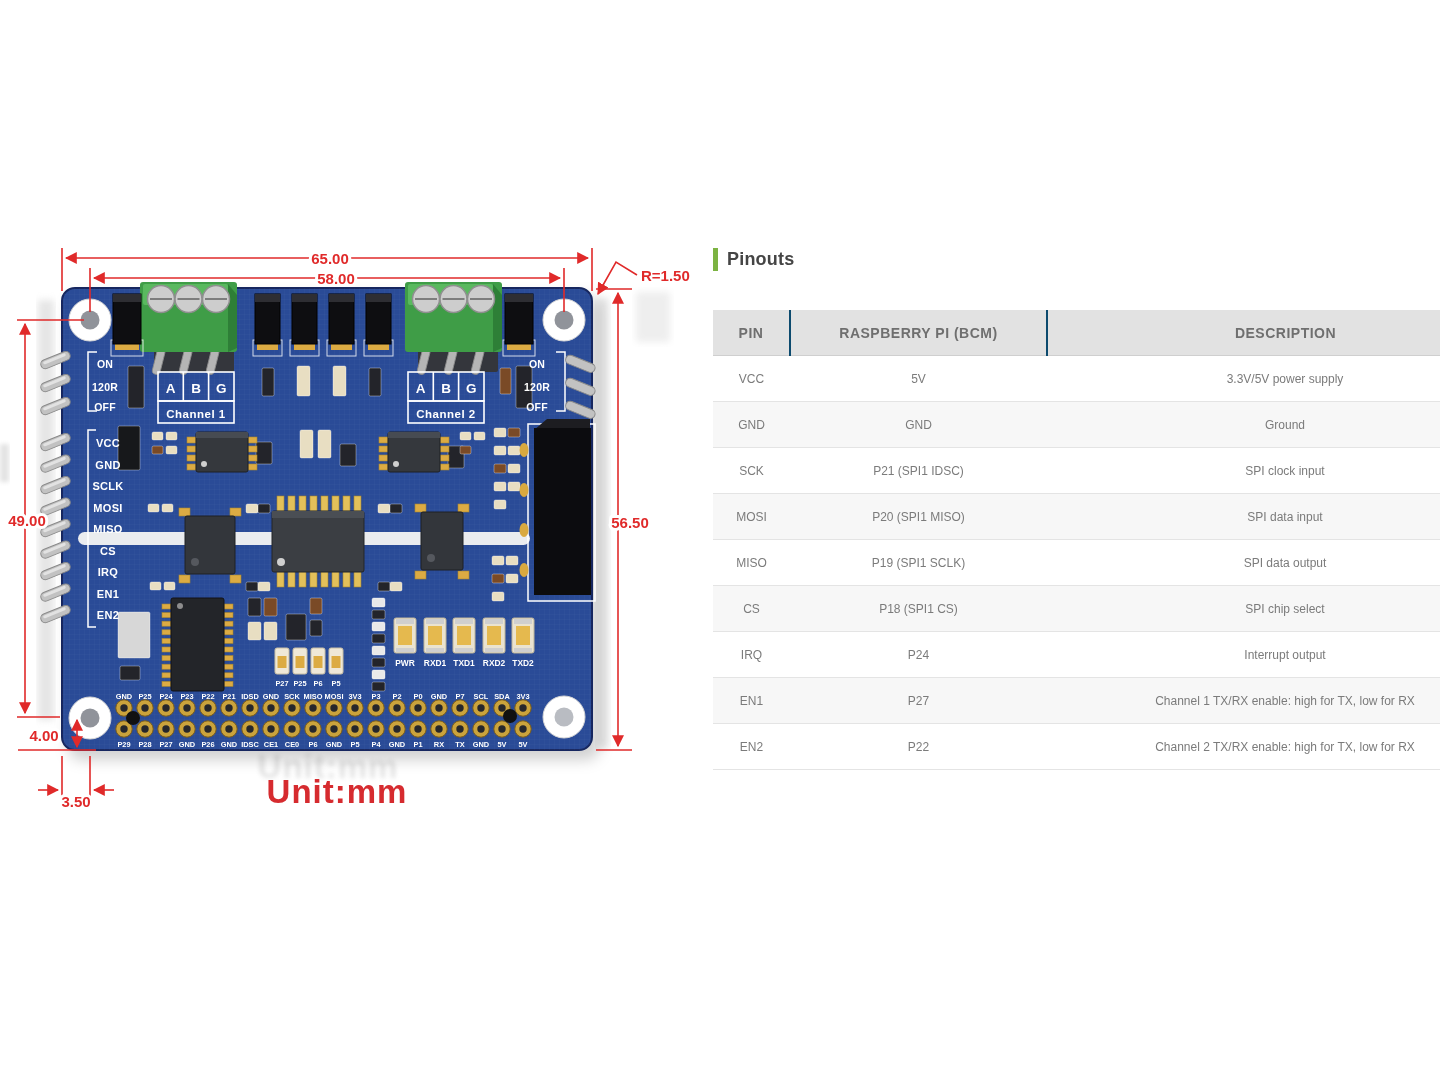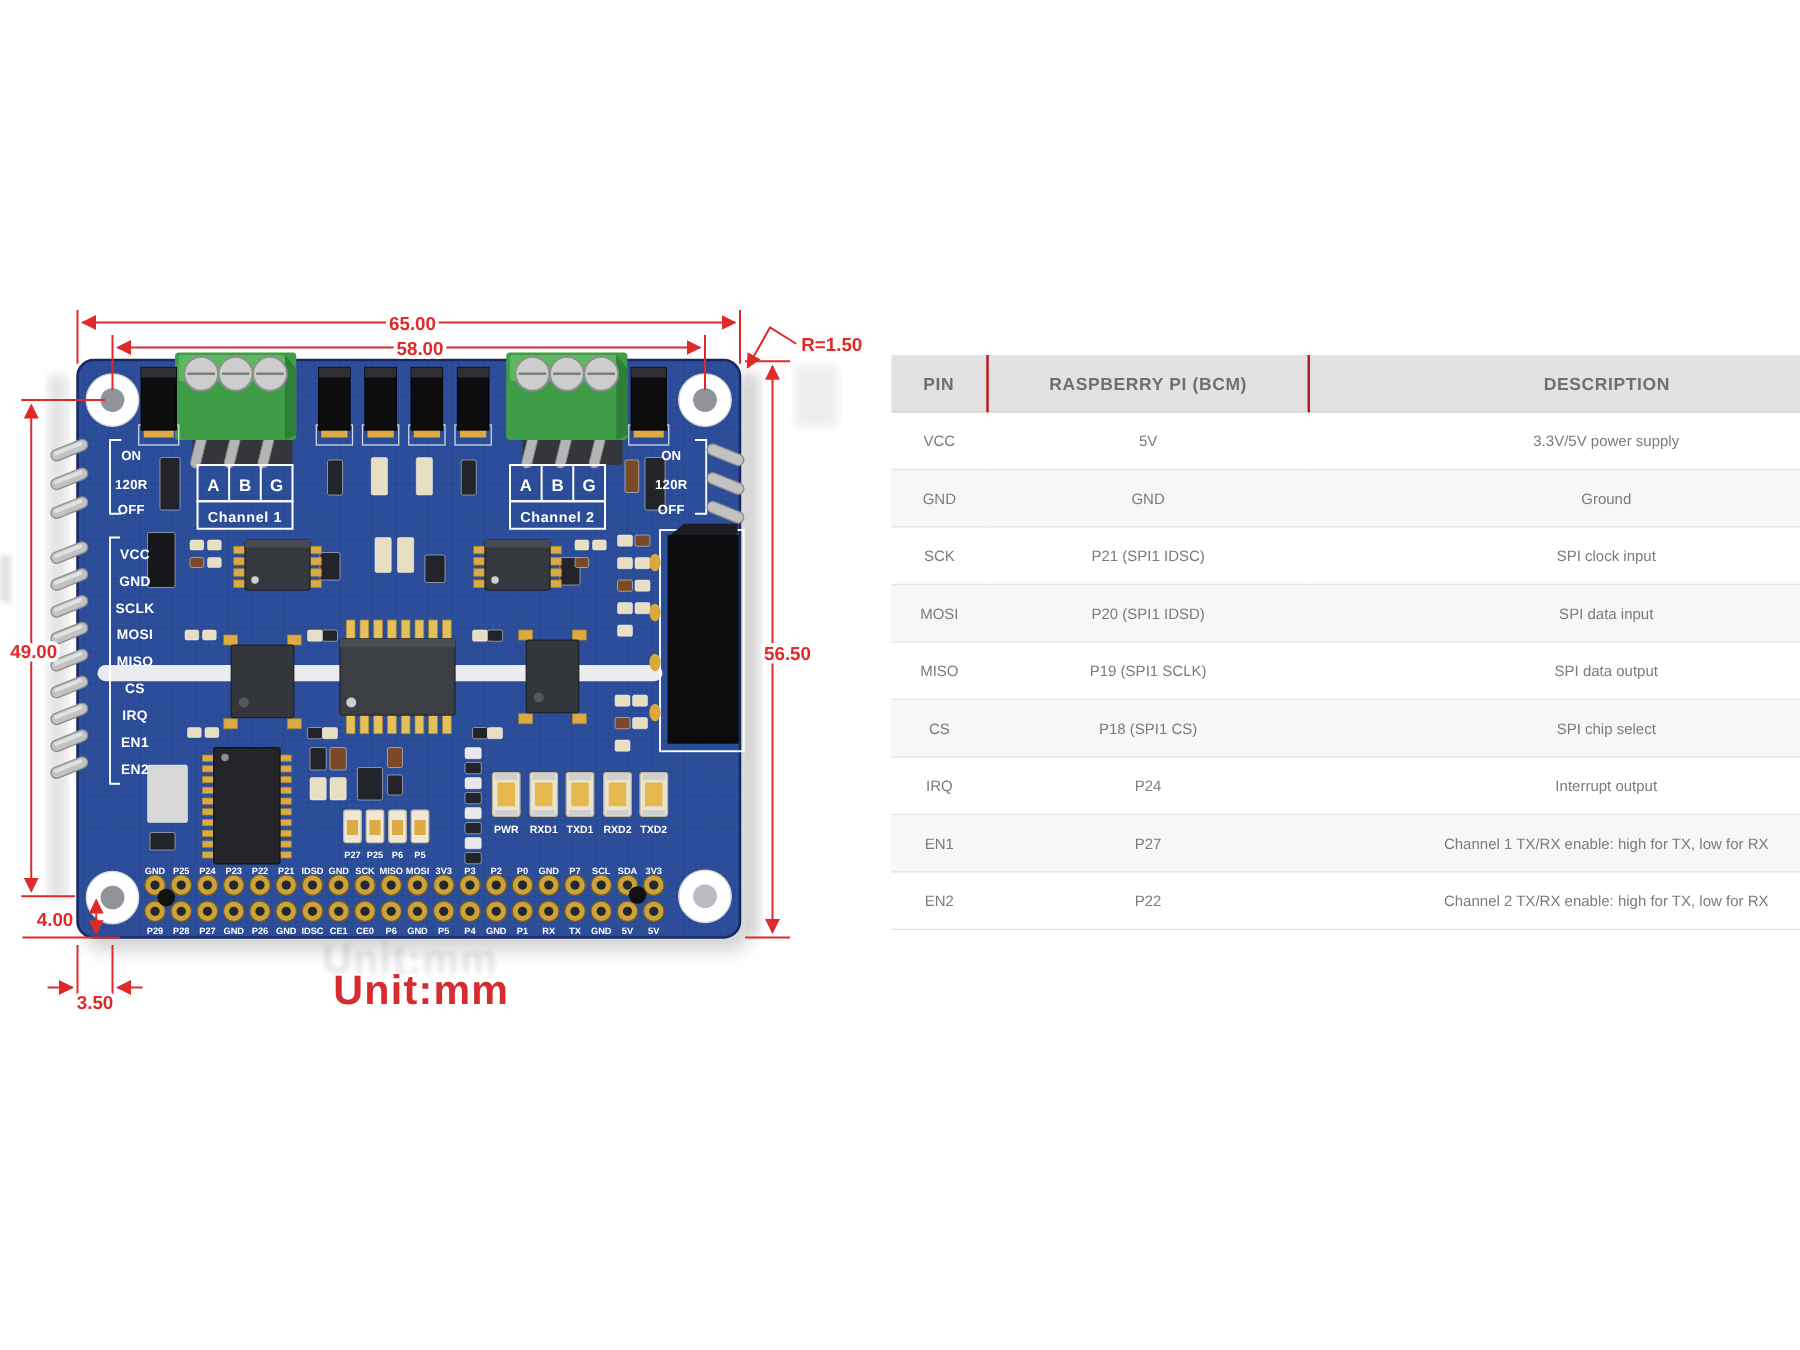--- a/index.html
+++ b/index.html
@@ -19,21 +19,21 @@
   .dimline{stroke-width:1.6;fill:none;}
   .unit{font-family:"Liberation Sans",sans-serif;font-weight:bold;font-size:33px;letter-spacing:1px;}
   
   .pinouts-section{position:absolute;left:713px;top:246px;width:727px;height:560px;overflow:hidden;}
   .section-heading{display:flex;align-items:center;height:26px;}
   .accent-bar{width:5px;height:23px;margin-right:9px;}
   .section-heading h2{margin:0;font-size:18px;font-weight:bold;color:#454545;letter-spacing:.2px;}
   table.pinout{border-collapse:collapse;table-layout:fixed;width:810px;margin-top:38px;}
   table.pinout th{height:45px;background:#e2e2e2;color:#6f6f6f;font-size:14px;font-weight:bold;
       letter-spacing:.5px;text-align:center;border-bottom:1px solid #cfcfcf;padding:0;}
-  table.pinout th + th{border-left:2px solid #b91c1c;}
+  table.pinout th + th{border-left:2px solid #0c4a6e;}
   table.pinout td{height:45px;text-align:center;font-size:12px;color:#7b7b7b;
       border-top:1px solid #e4e4e4;padding:0 6px;background:#fff;}
   table.pinout tr.alt td{background:#f7f7f7;}
   table.pinout tbody tr:last-child td{border-bottom:1px solid #e4e4e4;}
 </style>
 </head>
 <body>
 
 <div id="page">
 
@@ -611,20 +611,24 @@
     <text x="641" y="281" text-anchor="start" class="dim">R=1.50</text>
     <text x="27" y="526" text-anchor="middle" class="dim">49.00</text>
     <text x="630" y="528" text-anchor="middle" class="dim">56.50</text>
     <text x="44" y="741" text-anchor="middle" class="dim">4.00</text>
     <text x="76" y="807" text-anchor="middle" class="dim">3.50</text>
     <text x="337" y="803" text-anchor="middle" class="unit" fill="#d62b2f">Unit:mm</text>
   </g>
 </svg>
 
 <div class="pinouts-section">
+  <div class="section-heading">
+    <span class="accent-bar" id="accent-bar" style="background: rgb(124, 179, 66);"></span>
+    <h2>Pinouts</h2>
+  </div>
   <table class="pinout">
     <colgroup>
           <col style="width:77px">
           <col style="width:257px">
           <col>
         </colgroup>
     <thead>
       <tr>
         <th>PIN</th>
         <th>RASPBERRY PI (BCM)</th>
@@ -642,21 +646,21 @@
             <td>GND</td>
             <td>Ground</td>
           </tr>
           <tr>
             <td>SCK</td>
             <td>P21 (SPI1 IDSC)</td>
             <td>SPI clock input</td>
           </tr>
           <tr class="alt">
             <td>MOSI</td>
-            <td>P20 (SPI1 IDSD)</td>
+            <td>P20 (SPI1 MISO)</td>
             <td>SPI data input</td>
           </tr>
           <tr>
             <td>MISO</td>
             <td>P19 (SPI1 SCLK)</td>
             <td>SPI data output</td>
           </tr>
           <tr class="alt">
             <td>CS</td>
             <td>P18 (SPI1 CS)</td>

